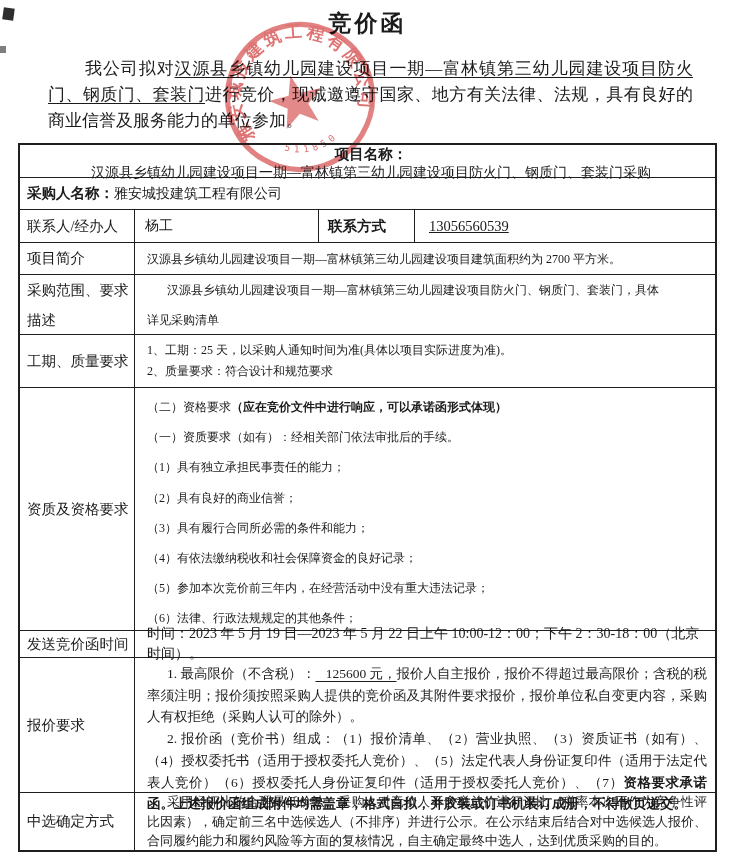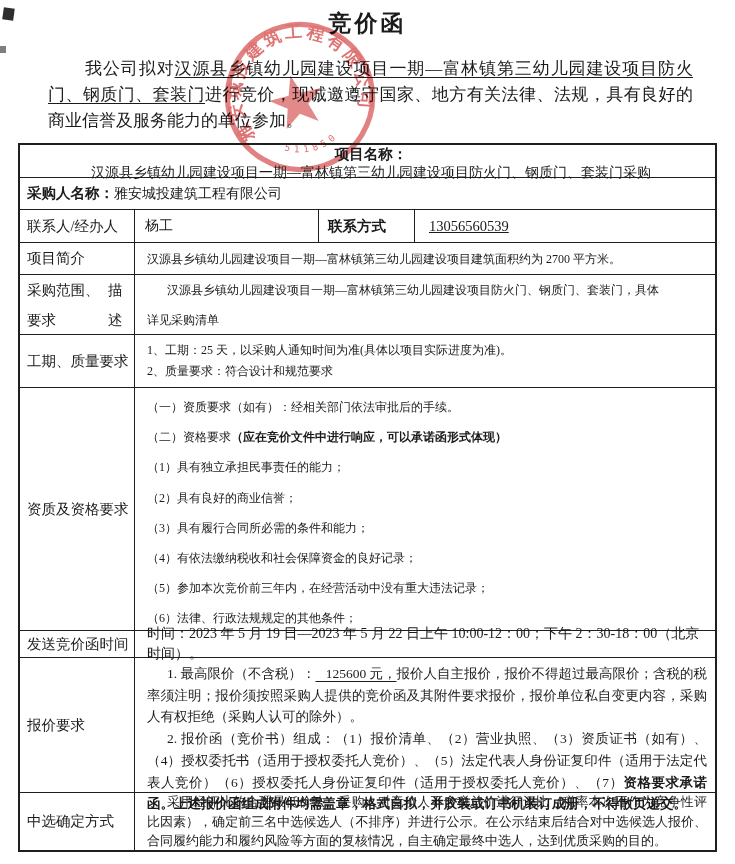--- a/index.html
+++ b/index.html
@@ -22,21 +22,21 @@
          mix-blend-mode:multiply;opacity:.85;}
 
   .tbl{position:absolute;left:18px;top:143px;width:699px;border:2px solid #1f1f1f;box-sizing:border-box;}
   .row{display:flex;border-top:1px solid #1f1f1f;box-sizing:border-box;align-items:stretch;}
   .row.first{border-top:none;flex-direction:column;}
   .full{display:flex;align-items:center;padding-left:7px;font-size:14px;}
   .full b{font-size:14.5px;}
   .lab{flex:0 0 115px;width:115px;border-right:1px solid #1f1f1f;box-sizing:border-box;
        font-weight:normal;font-size:14.5px;display:flex;align-items:center;
        padding:0 3px 0 7px;line-height:19px;}
-  .lab.col{flex-direction:row;justify-content:center;align-items:flex-start;line-height:30px;}
+  .lab.col{flex-direction:column;justify-content:center;align-items:flex-start;line-height:30px;}
   .val{flex:1 1 auto;box-sizing:border-box;padding:0 8px 0 12px;font-size:12px;
        display:flex;flex-direction:column;justify-content:center;line-height:20px;}
   .val p{margin:0;}
   .ind{text-indent:20px;}
   .r1{height:32px;} .r2{height:32px;} .r3{height:33px;} .r4{height:32px;}
   .r5{height:60px;} .r6{height:53px;} .r7{height:243px;} .r8{height:27px;}
   .r9{height:135px;} .r10{height:58px;}
   .c2{flex:0 0 184px;width:184px;border-right:1px solid #1f1f1f;box-sizing:border-box;
       display:flex;align-items:center;padding-left:10px;font-size:14px;}
   .c3{flex:0 0 96px;width:96px;border-right:1px solid #1f1f1f;box-sizing:border-box;
@@ -118,22 +118,22 @@
       <div class="lab">工期、质量要求</div>
       <div class="val">
         <div>1、工期：25 天，以采购人通知时间为准(具体以项目实际进度为准)。</div>
         <div>2、质量要求：符合设计和规范要求</div>
       </div>
     </div>
 
     <div class="row r7">
       <div class="lab">资质及资格要求</div>
       <div class="val">
+        <div><span>（二）资格要求</span><span class="b">（应在竞价文件中进行响应，可以承诺函形式体现）</span></div>
         <div><span>（一）资质要求（如有）：经相关部门依法审批后的手续。</span><span class="b"></span></div>
-        <div><span>（二）资格要求</span><span class="b">（应在竞价文件中进行响应，可以承诺函形式体现）</span></div>
         <div><span>（1）具有独立承担民事责任的能力；</span><span class="b"></span></div>
         <div><span>（2）具有良好的商业信誉；</span><span class="b"></span></div>
         <div><span>（3）具有履行合同所必需的条件和能力；</span><span class="b"></span></div>
         <div><span>（4）有依法缴纳税收和社会保障资金的良好记录；</span><span class="b"></span></div>
         <div><span>（5）参加本次竞价前三年内，在经营活动中没有重大违法记录；</span><span class="b"></span></div>
         <div><span>（6）法律、行政法规规定的其他条件；</span><span class="b"></span></div>
       </div>
     </div>
 
     <div class="row r8">

